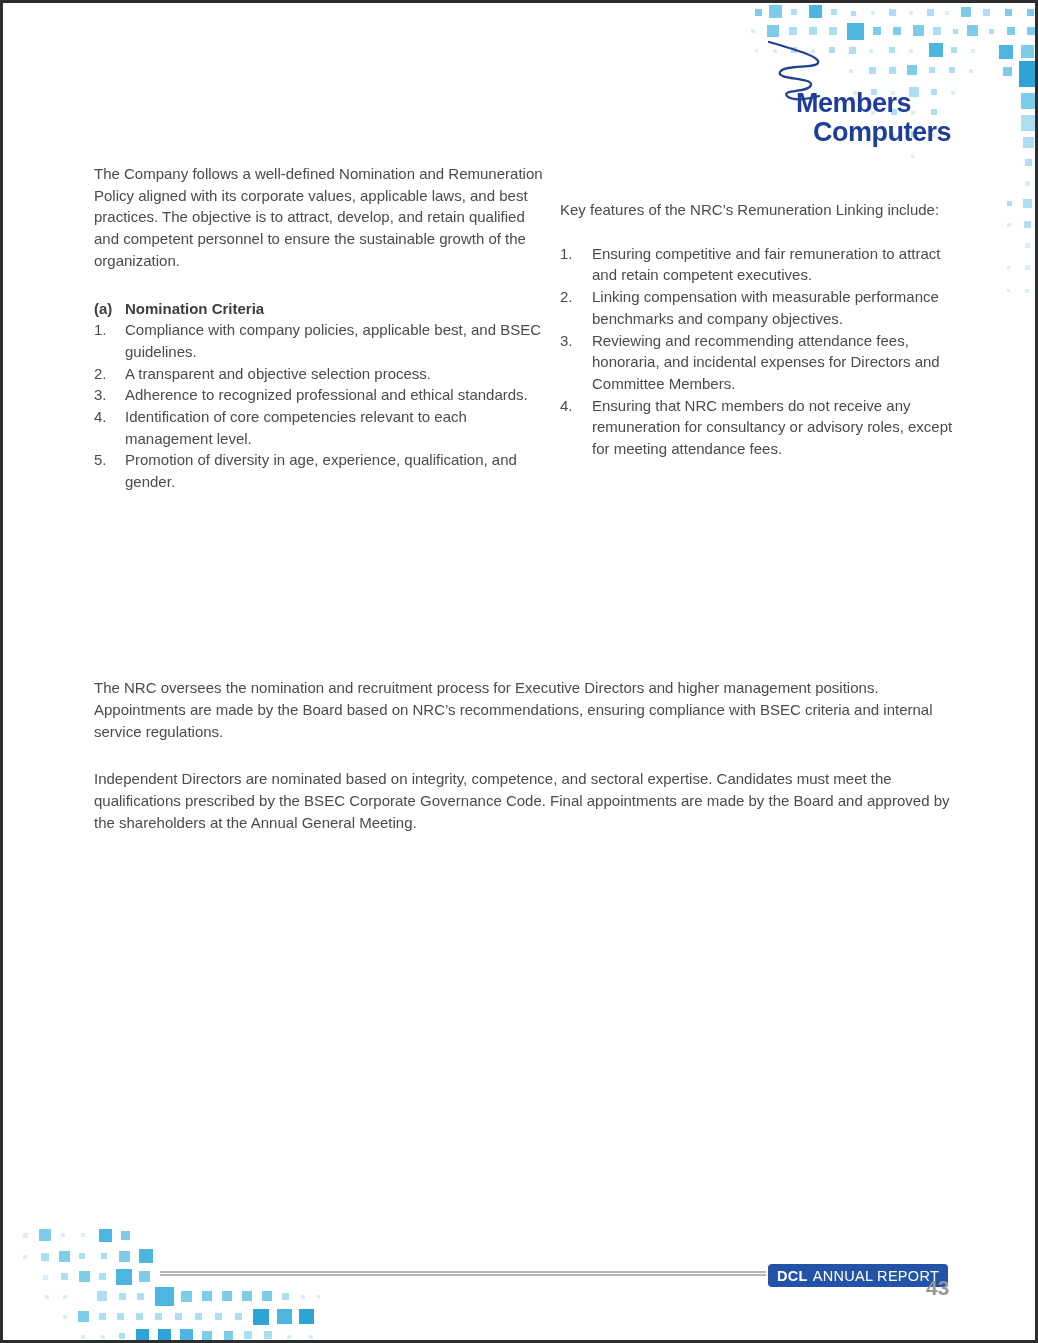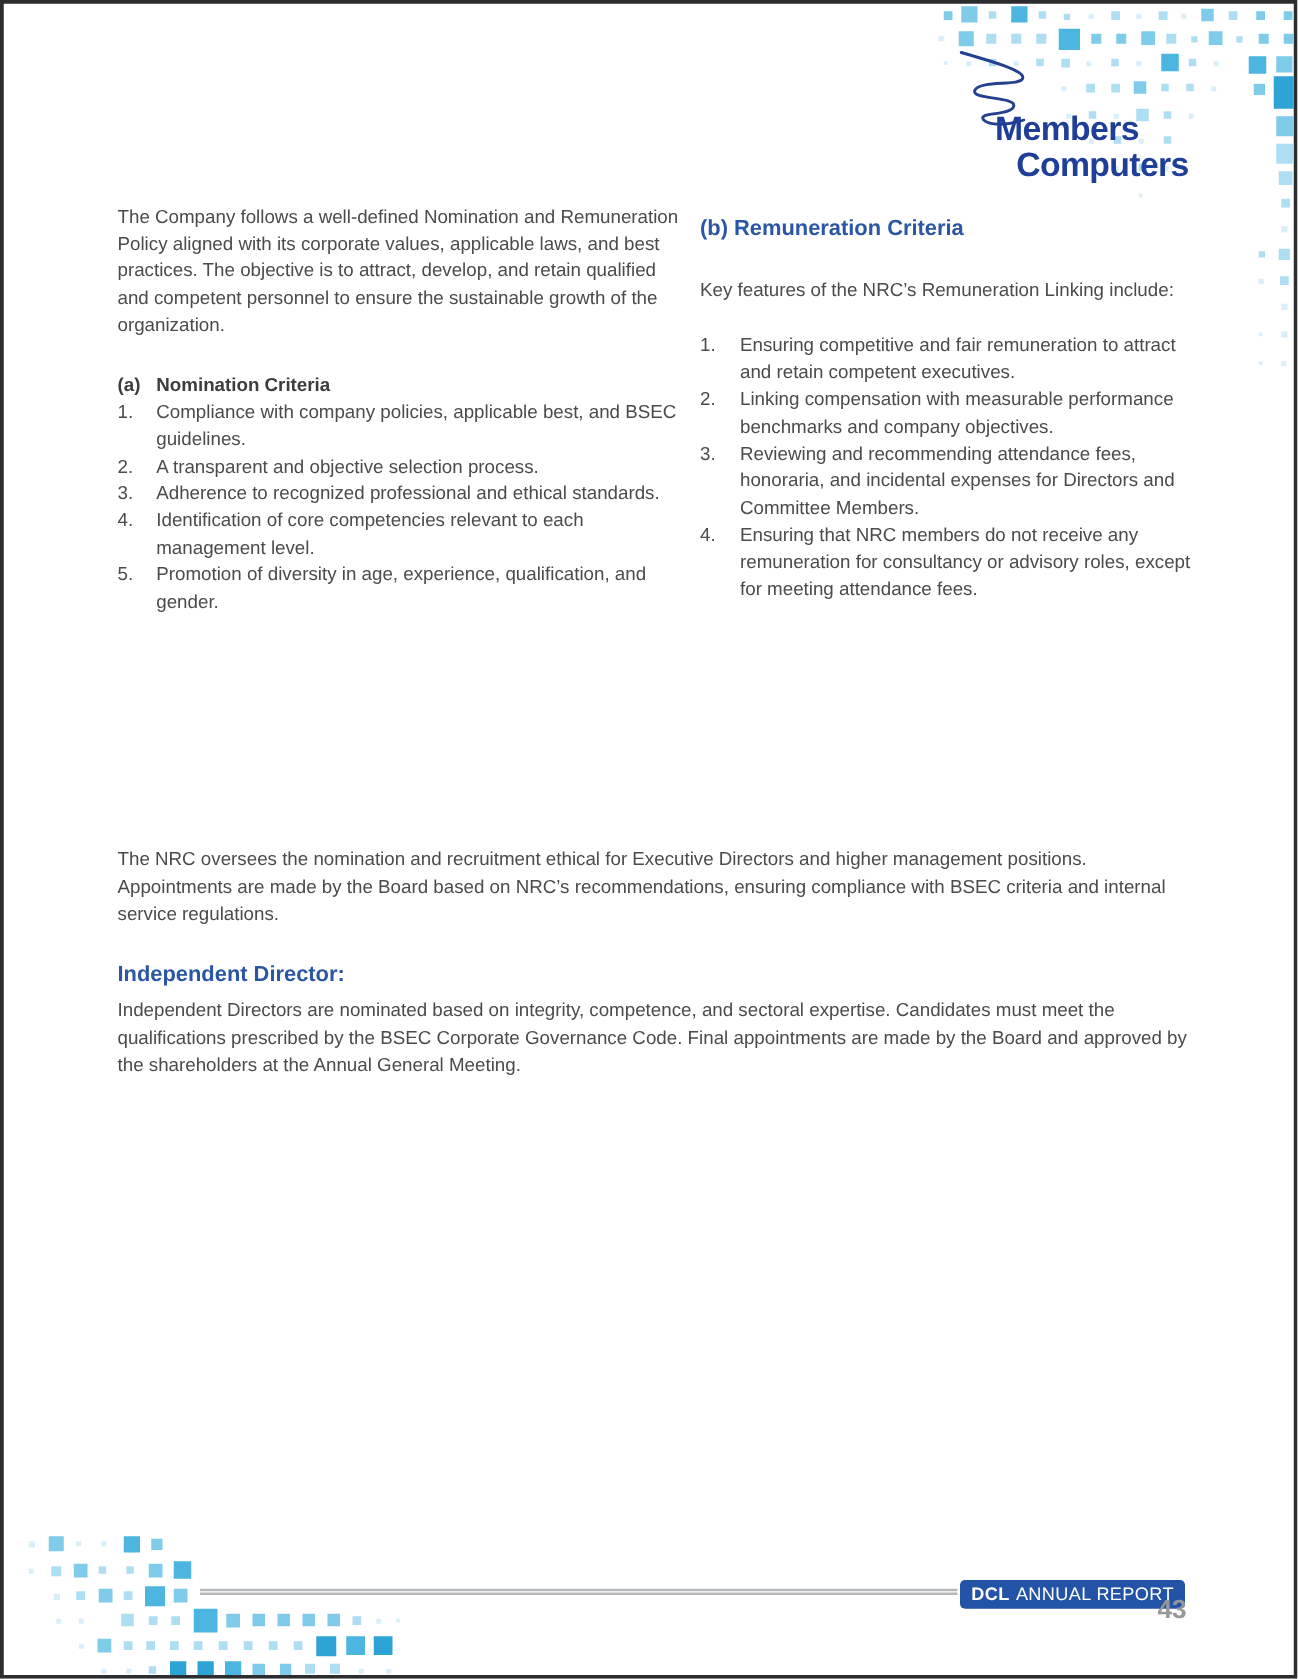--- a/index.html
+++ b/index.html
@@ -220,42 +220,40 @@
       <li>
           <span>Identification of core competencies relevant to each management level.</span>
         </li>
       <li>
           <span>Promotion of diversity in age, experience, qualification, and gender.</span>
         </li>
     </ol>
   </div>
 
   <div class="col-right">
-    <h2 class="h-blue">(b) Remuneration Criteria</h2>
     <p class="body-txt intro">Key features of the NRC’s Remuneration Linking include:</p>
     <ol class="plain">
       <li>
           <span>Ensuring competitive and fair remuneration to attract and retain competent executives.</span>
         </li>
       <li>
           <span>Linking compensation with measurable performance benchmarks and company objectives.</span>
         </li>
       <li>
           <span>Reviewing and recommending attendance fees, honoraria, and incidental expenses for Directors and Committee Members.</span>
         </li>
       <li>
           <span>Ensuring that NRC members do not receive any remuneration for consultancy or advisory roles, except for meeting attendance fees.</span>
         </li>
     </ol>
   </div>
 
   <div class="wide">
-    <p class="body-txt">The NRC oversees the nomination and recruitment ethical for Executive Directors and higher management positions. Appointments are made by the Board based on NRC’s recommendations, ensuring compliance with BSEC criteria and internal service regulations.</p>
+    <p class="body-txt">The NRC oversees the nomination and recruitment process for Executive Directors and higher management positions. Appointments are made by the Board based on NRC’s recommendations, ensuring compliance with BSEC criteria and internal service regulations.</p>
     <div class="sec2">
-      <h2 class="h-blue">Independent Director:</h2>
       <p class="body-txt">Independent Directors are nominated based on integrity, competence, and sectoral expertise. Candidates must meet the qualifications prescribed by the BSEC Corporate Governance Code. Final appointments are made by the Board and approved by the shareholders at the Annual General Meeting.</p>
     </div>
   </div>
 
   <div class="foot-rule"></div>
   <div class="foot-badge">
     <span class="b">DCL</span>
     <span>ANNUAL REPORT</span>
   </div>
   <div class="page-num">43</div>

